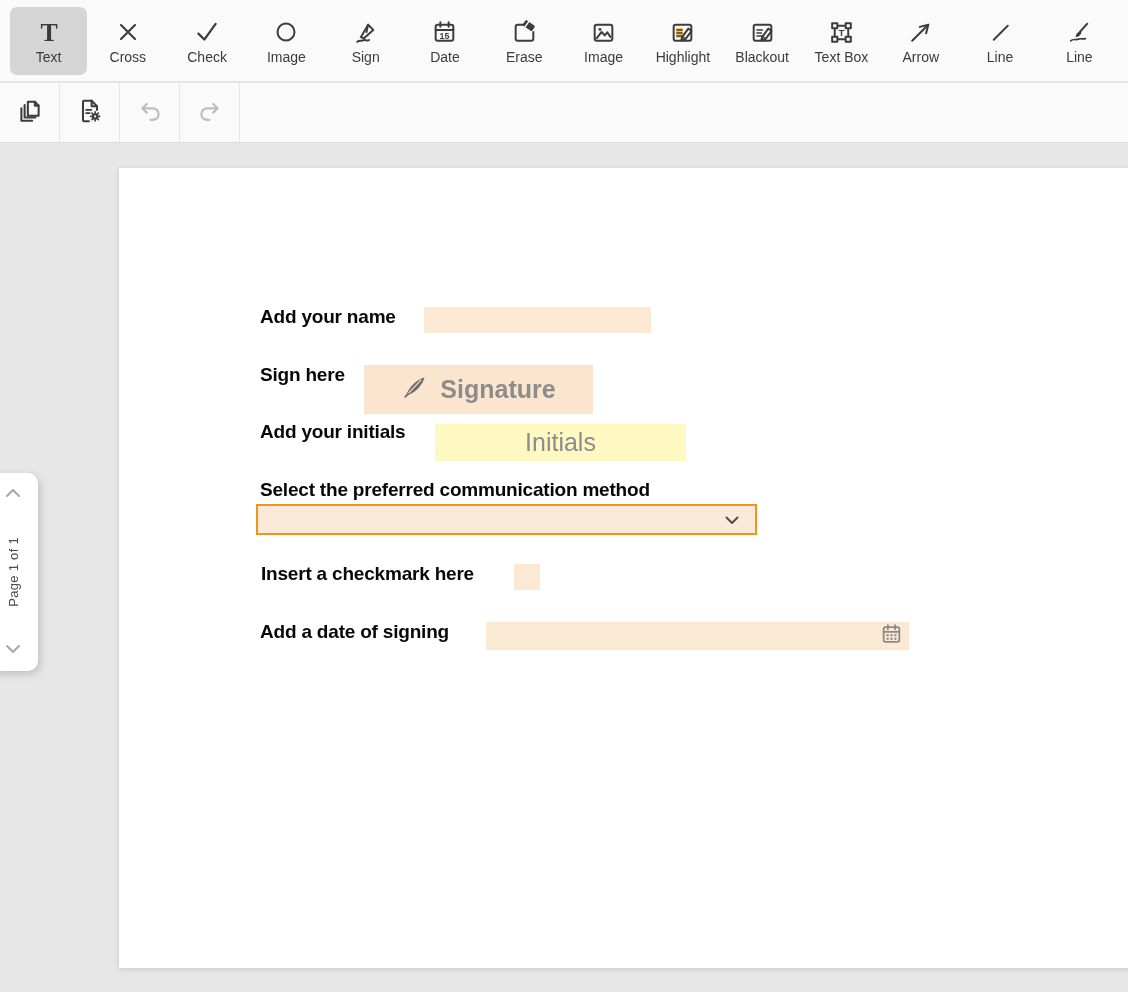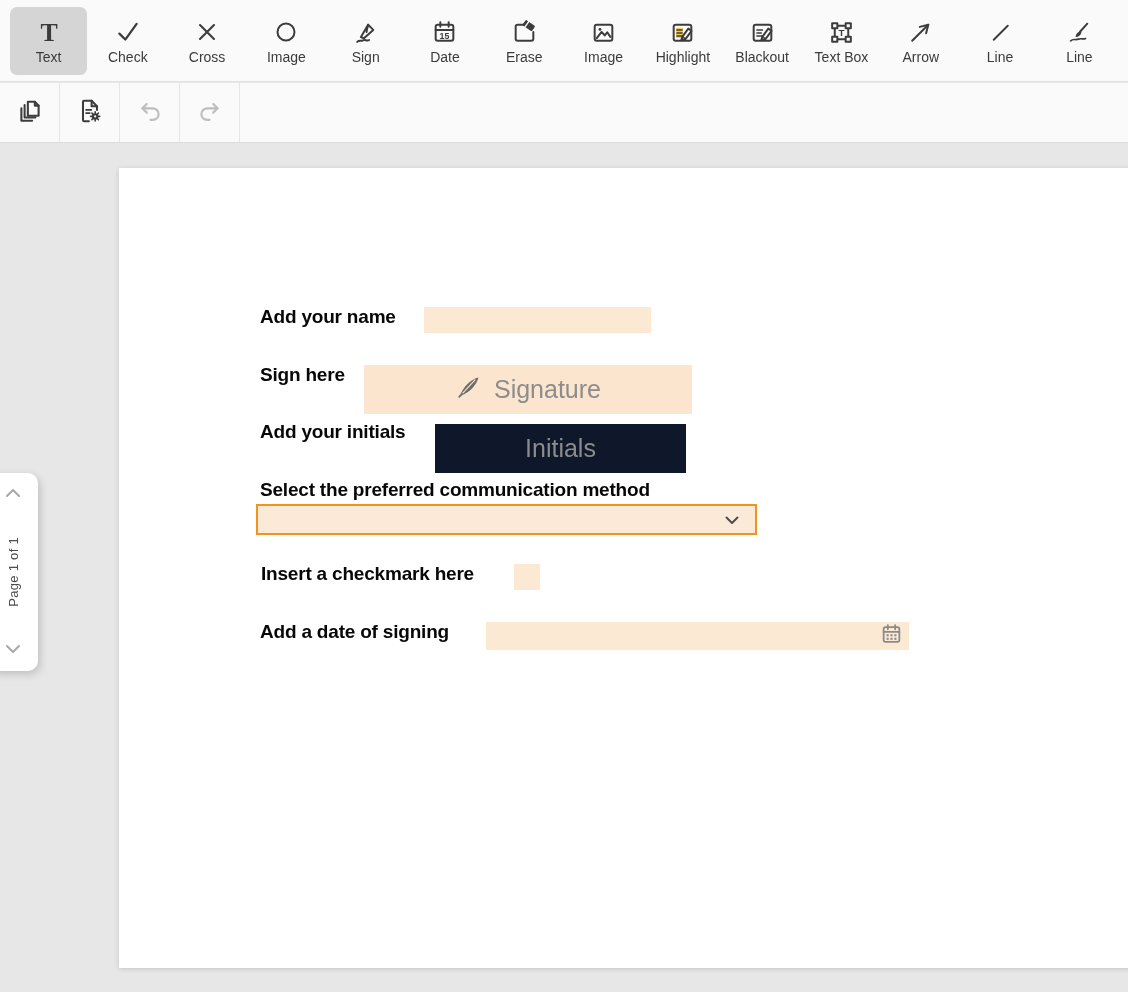--- a/index.html
+++ b/index.html
@@ -80,34 +80,34 @@
     <span class="glyph">
       <svg width="28" height="28" viewBox="0 0 26 26">
           <text x="13" y="21" text-anchor="middle" font-family="Liberation Serif, serif" font-size="24" font-weight="600" fill="#3a3a3a">T</text>
         </svg>
     </span>
     <span class="tool-label">Text</span>
   </div>
 
   <div class="tool">
     <span class="glyph">
+      <svg width="26" height="26" viewBox="0 0 26 26" class="ic">
+          <path d="M6 6 L20 20 M20 6 L6 20" stroke-width="2.1"></path>
+        </svg>
+    </span>
+    <span class="tool-label">Cross</span>
+  </div>
+
+  <div class="tool">
+    <span class="glyph">
       <svg width="28" height="28" viewBox="0 0 26 26" class="ic">
           <path d="M5 14.5 L10.5 20 L21 5.5" stroke-width="2.1"></path>
         </svg>
     </span>
     <span class="tool-label">Check</span>
-  </div>
-
-  <div class="tool">
-    <span class="glyph">
-      <svg width="26" height="26" viewBox="0 0 26 26" class="ic">
-          <path d="M6 6 L20 20 M20 6 L6 20" stroke-width="2.1"></path>
-        </svg>
-    </span>
-    <span class="tool-label">Cross</span>
   </div>
 
   <div class="tool">
     <span class="glyph">
       <svg width="26" height="26" viewBox="0 0 26 26" class="ic">
           <circle cx="13" cy="13" r="8.5" stroke-width="2"></circle>
         </svg>
     </span>
     <span class="tool-label">Image</span>
   </div>
@@ -284,33 +284,33 @@
 </div>
 
 <div class="canvas">
 
   <div class="page">
 
     <div class="fld-label" style="left:141px;top:138px;">Add your name</div>
     <div class="fill-field" style="left:305px;top:139px;width:227px;height:26px;"></div>
 
     <div class="fld-label" style="left:141px;top:196px;">Sign here</div>
-    <div class="sig-field" style="left:245px;top:197px;width:328px;height:49px;">
+    <div class="sig-field" style="left:245px;top:197px;width:229px;height:49px;font-weight:bold;">
       <span>
         <svg width="27" height="27" viewBox="0 0 26 26">
           <path d="M4 22 C8.5 11.5 15.5 5 22.6 3.4 C21 10.2 14.2 18.2 5.6 20.8 Z" fill="#6d6d6d"></path>
           <path d="M5 21 L19.5 5.5" stroke="#fbe5ce" stroke-width="1.1" fill="none"></path>
           <path d="M3.5 22.5 L7.5 18.6" stroke="#6d6d6d" stroke-width="1.6" fill="none"></path>
         </svg>
       </span>
       <span class="placeholder-text">Signature</span>
     </div>
 
     <div class="fld-label" style="left:141px;top:253px;">Add your initials</div>
-    <div class="sig-field" style="left:316px;top:256px;width:251px;height:49px;background:#0f172a;">
+    <div class="sig-field" style="left:316px;top:256px;width:251px;height:37px;background:#fef9c3;">
       <span class="placeholder-text">Initials</span>
     </div>
 
     <div class="fld-label" style="left:141px;top:311px;">Select the preferred communication method</div>
     <div class="select-field" style="left:137px;top:336px;width:501px;height:31px;">
       <span class="select-chevron">
         <svg width="14" height="9" viewBox="0 0 14 9">
             <path d="M1.5 1.5 L7 7 L12.5 1.5" stroke="#4a4a4a" stroke-width="1.9" fill="none" stroke-linecap="round" stroke-linejoin="round"></path>
           </svg>
       </span>

